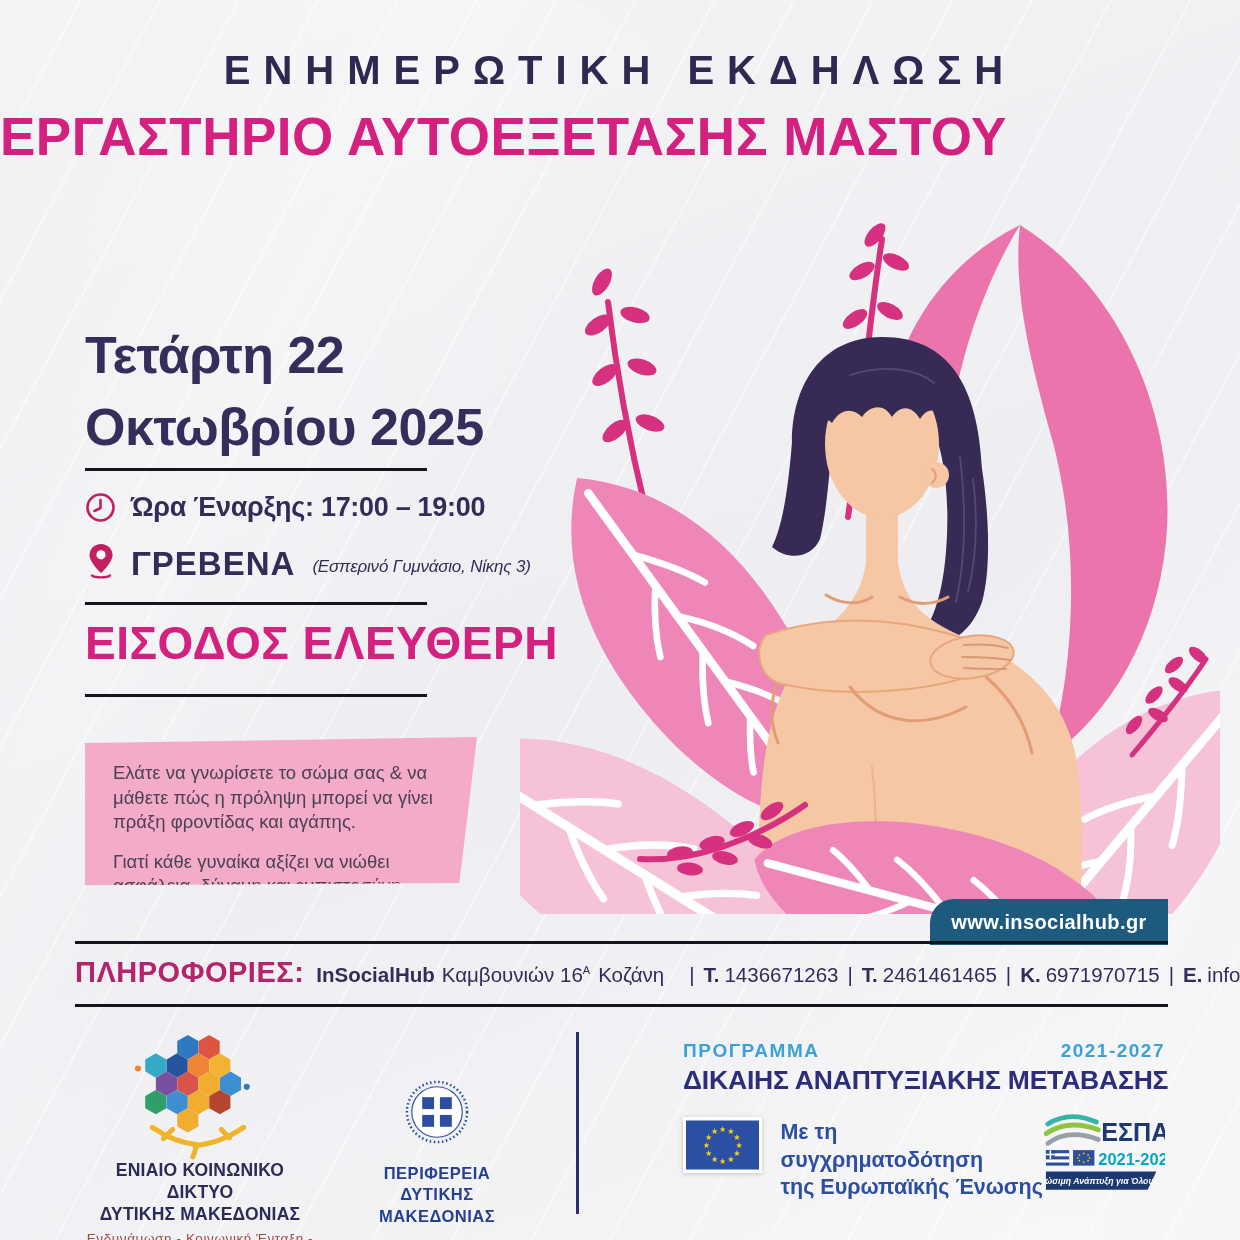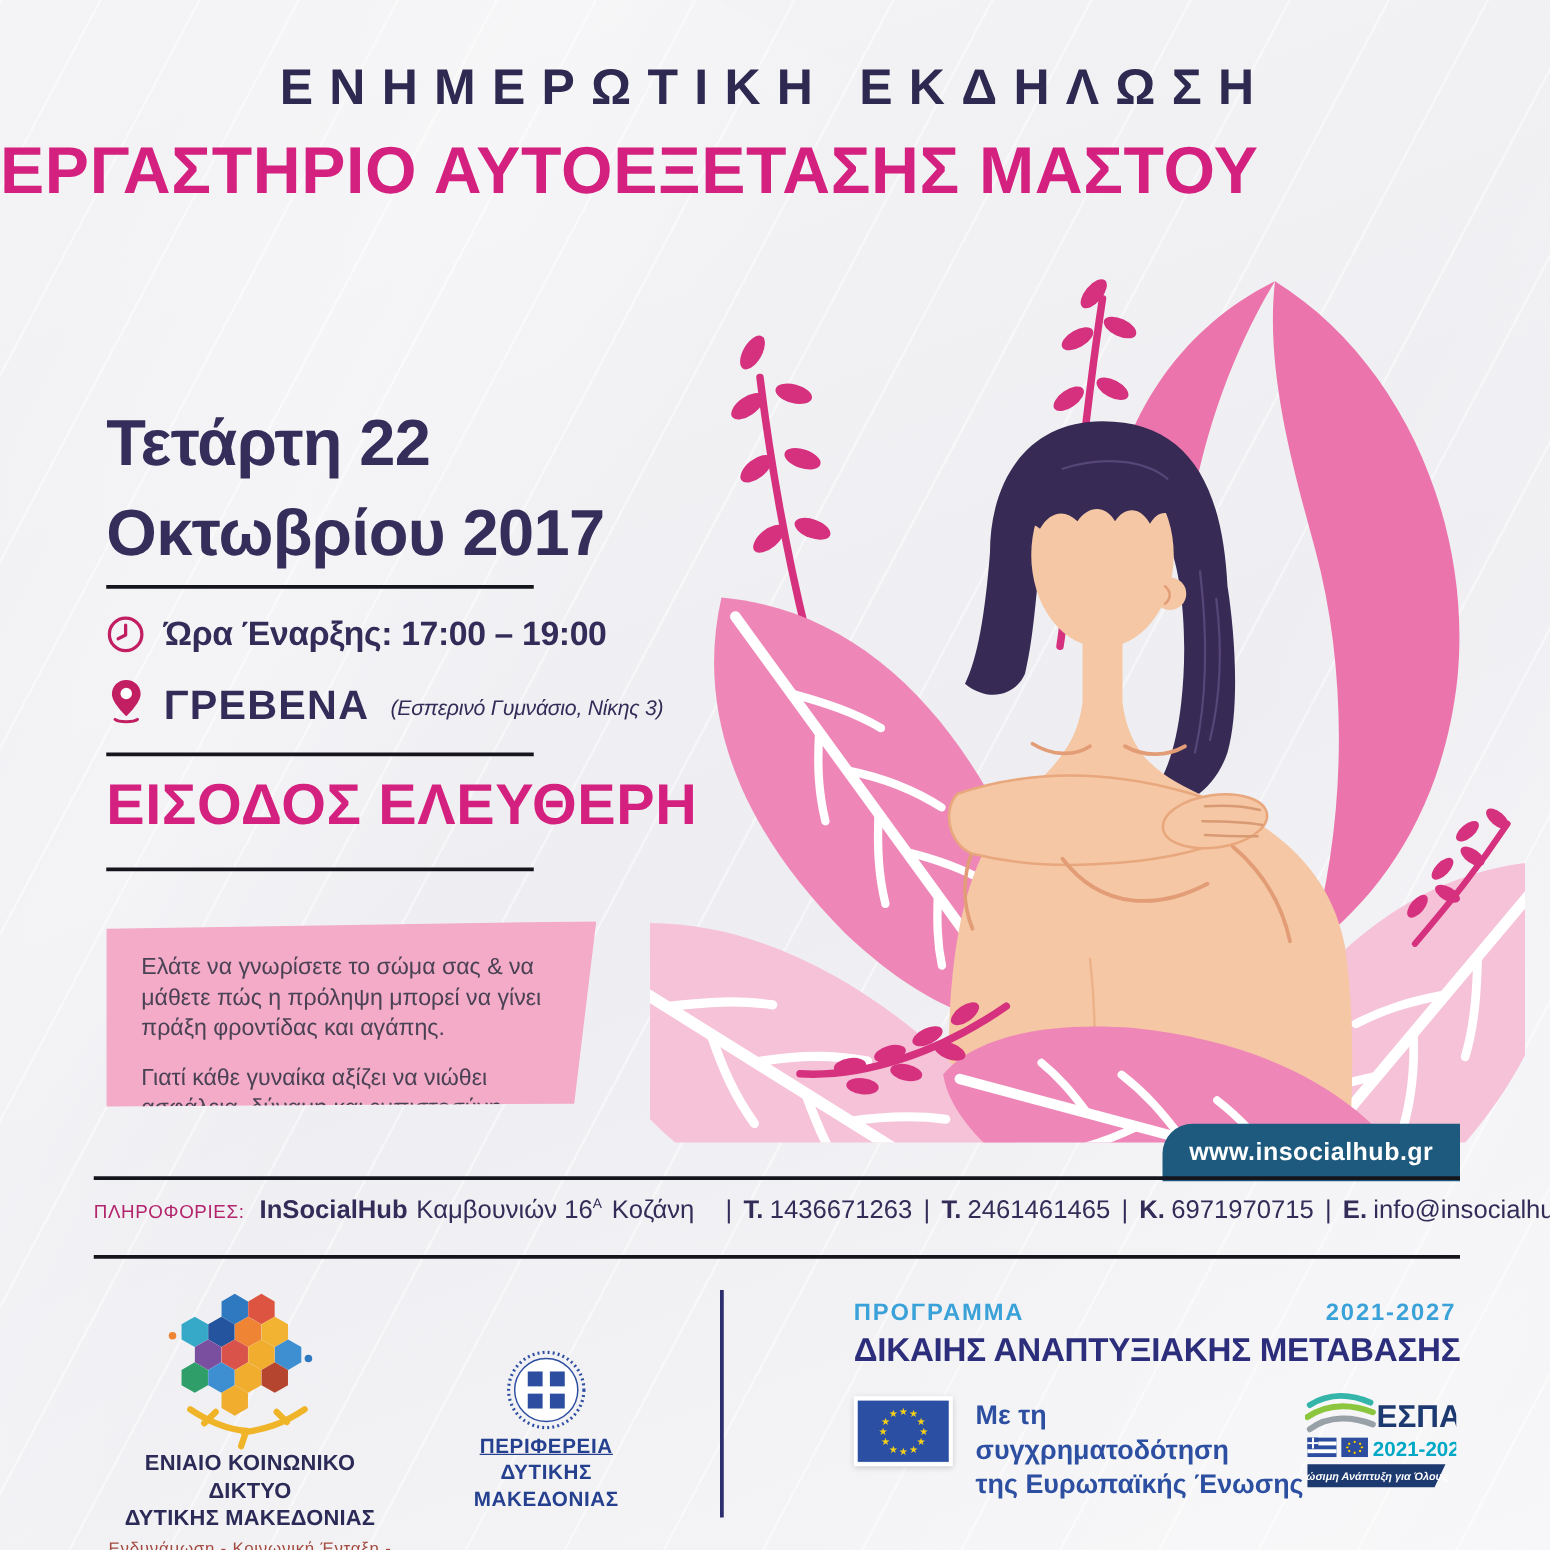--- a/index.html
+++ b/index.html
@@ -46,36 +46,36 @@
   .illus{position:absolute;left:520px;top:206px;width:700px;height:708px;}
 
   .www-box{position:absolute;left:930px;top:899px;width:238px;height:46px;background:#1e5a7e;
     border-radius:24px 0 0 0;display:flex;align-items:center;justify-content:center;
     color:#fff;font-size:20px;font-weight:700;letter-spacing:0.4px;cursor:pointer;}
   .hline{position:absolute;left:75px;width:1093px;height:3px;background:#15151d;}
   #hline-top{top:941px} #hline-bottom{top:1004px}
 
   .contact{position:absolute;left:75px;top:956px;width:1120px;display:flex;align-items:baseline;
     font-size:20.5px;color:#332c58;white-space:nowrap;}
-  .contact .lbl{color:#b3246d;font-size:15px;font-weight:400;letter-spacing:0.5px;margin-right:12px;}
+  .contact .lbl{color:#b3246d;font-size:29px;font-weight:700;letter-spacing:0.5px;margin-right:12px;}
   .contact .org{font-weight:800;margin-right:7px;}
   .contact sup{font-size:11px;}
   .contact .city{margin-left:8px;margin-right:16px;}
   .contact .pipe{font-weight:300;margin:0 9px;color:#332c58;}
   .contact b{font-weight:800;margin-right:5px;}
 
   .network{position:absolute;left:85px;top:1034px;width:230px;text-align:center;}
   .network svg{display:block;margin:0 auto;}
   .network .nm{font-size:17.5px;font-weight:800;color:#2c2a56;line-height:1.25;letter-spacing:0.2px;}
   .network .tag{margin-top:5px;font-size:13.5px;color:#a34a3e;letter-spacing:0.6px;}
 
   .region{position:absolute;left:352px;top:1078px;width:170px;text-align:center;color:#25408f;}
   .region svg{display:block;margin:0 auto;}
   .region .rg{font-size:16.5px;font-weight:800;line-height:1.3;letter-spacing:0.5px;}
-  .region .rg1{margin-top:1px;text-decoration:underline;}
+  .region .rg1{margin-top:17px;}
 
   .vdivider{position:absolute;left:576px;top:1032px;width:3px;height:182px;background:#2c2e6e;}
 
   .program{position:absolute;left:683px;top:1040px;width:482px;}
   .program .row1{display:flex;justify-content:space-between;color:#3aa2d8;
     font-size:19px;font-weight:800;letter-spacing:1.5px;}
   .program .pname{margin-top:3px;font-size:26.5px;font-weight:800;color:#2c2e7b;
     letter-spacing:-0.2px;white-space:nowrap;}
   .program .row3{margin-top:21px;display:flex;align-items:flex-start;}
   .euflag{border:3px solid #fff;box-shadow:0 1px 5px rgba(0,0,0,.2);display:block;}
@@ -87,21 +87,21 @@
 
 <div id="poster">
   <div class="streak" id="s1"></div>
   <div class="streak" id="s2"></div>
 
   <div class="title">ΕΝΗΜΕΡΩΤΙΚΗ ΕΚΔΗΛΩΣΗ</div>
   <div class="subtitle">ΕΡΓΑΣΤΗΡΙΟ ΑΥΤΟΕΞΕΤΑΣΗΣ ΜΑΣΤΟΥ</div>
 
   <div class="date-block">
     <div>Τετάρτη 22</div>
-    <div>Οκτωβρίου 2017</div>
+    <div>Οκτωβρίου 2025</div>
   </div>
   <div class="rule" id="rule1"></div>
 
   <div class="time-row">
     <svg width="31" height="31" viewBox="0 0 31 31">
       <circle cx="15.5" cy="15.5" r="13" fill="none" stroke="#c21f63" stroke-width="2.6"></circle>
       <path d="M15.5,8 L15.5,16 L9.5,19" fill="none" stroke="#c21f63" stroke-width="2.6" stroke-linecap="round" stroke-linejoin="round"></path>
     </svg>
     <span class="time-text">Ώρα Έναρξης: 17:00 – 19:00</span>
   </div>

